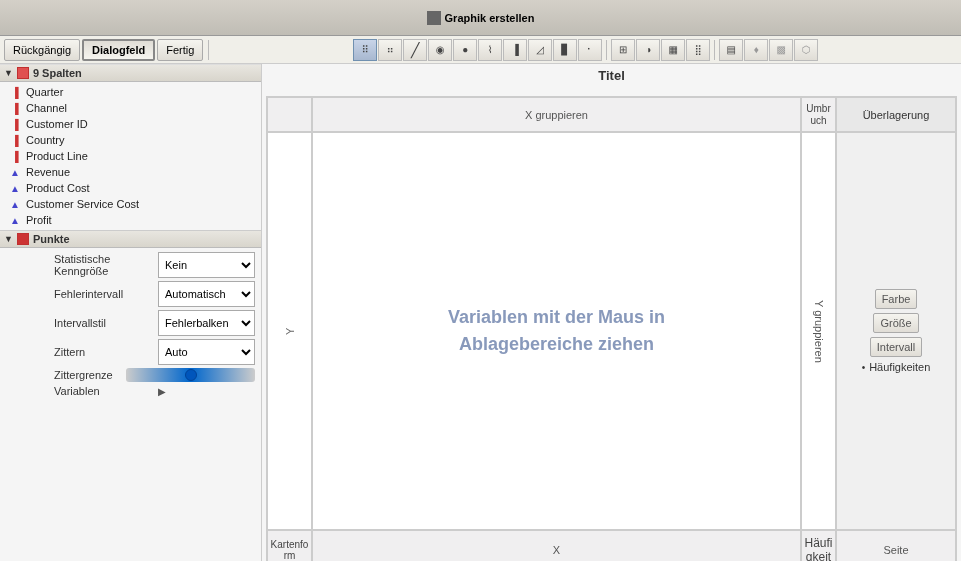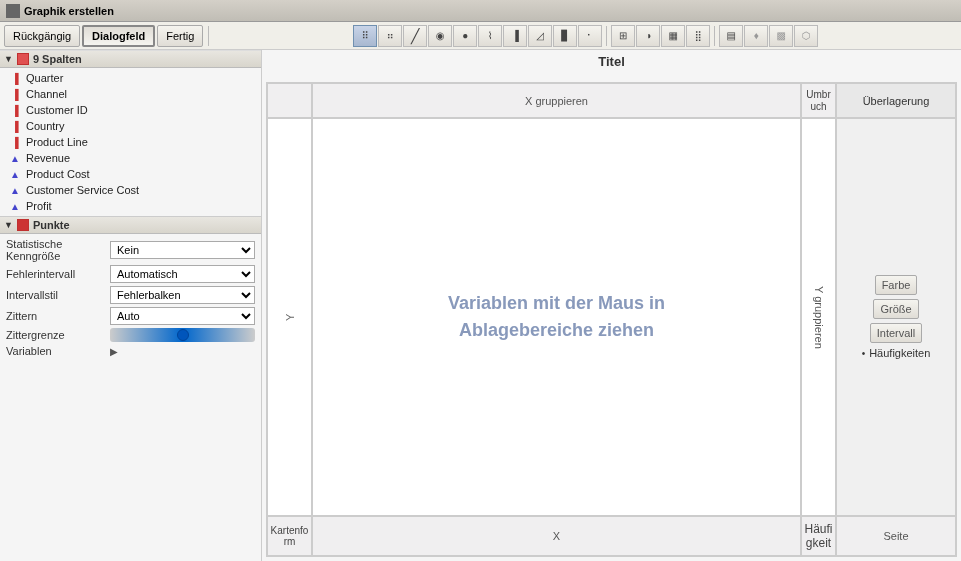--- a/index.html
+++ b/index.html
@@ -4,22 +4,23 @@
   <style>
     * { box-sizing: border-box; margin: 0; padding: 0; }
     body { font-family: Arial, sans-serif; font-size: 12px; background: #f0f0f0; width: 961px; height: 561px; overflow: hidden; }
 
     
     .title-bar {
       background: linear-gradient(to bottom, #d4d0c8, #c0bdb5);
       border-bottom: 1px solid #999;
       display: flex;
       align-items: center;
-      padding: 3px 6px;
-      height: 22px;
+      padding: 3px 22px;
+      height: 36px;
+      justify-content: center;
     }
     .title-bar-icon {
       width: 14px; height: 14px;
       background: #666;
       margin-right: 4px;
     }
     .title-bar-text {
       font-size: 11px;
       font-weight: bold;
       color: #000;
@@ -133,35 +134,36 @@
 
     
     .props-section {
       border-top: 1px solid #ccc;
     }
     .props-grid {
       padding: 4px 6px;
       display: flex;
       flex-direction: column;
       gap: 3px;
+      margin-left: 48px;
     }
     .prop-row {
       display: flex;
       align-items: center;
       gap: 4px;
     }
     .prop-label {
       width: 100px;
       font-size: 11px;
       color: #333;
       text-align: left;
     }
     .prop-select {
       flex: 1;
-      height: 18px;
+      height: 26px;
       font-size: 11px;
       border: 1px solid #aaa;
       background: #fff;
       padding: 0 2px;
     }
     .prop-slider-row {
       display: flex;
       align-items: center;
     }
     .prop-slider {

